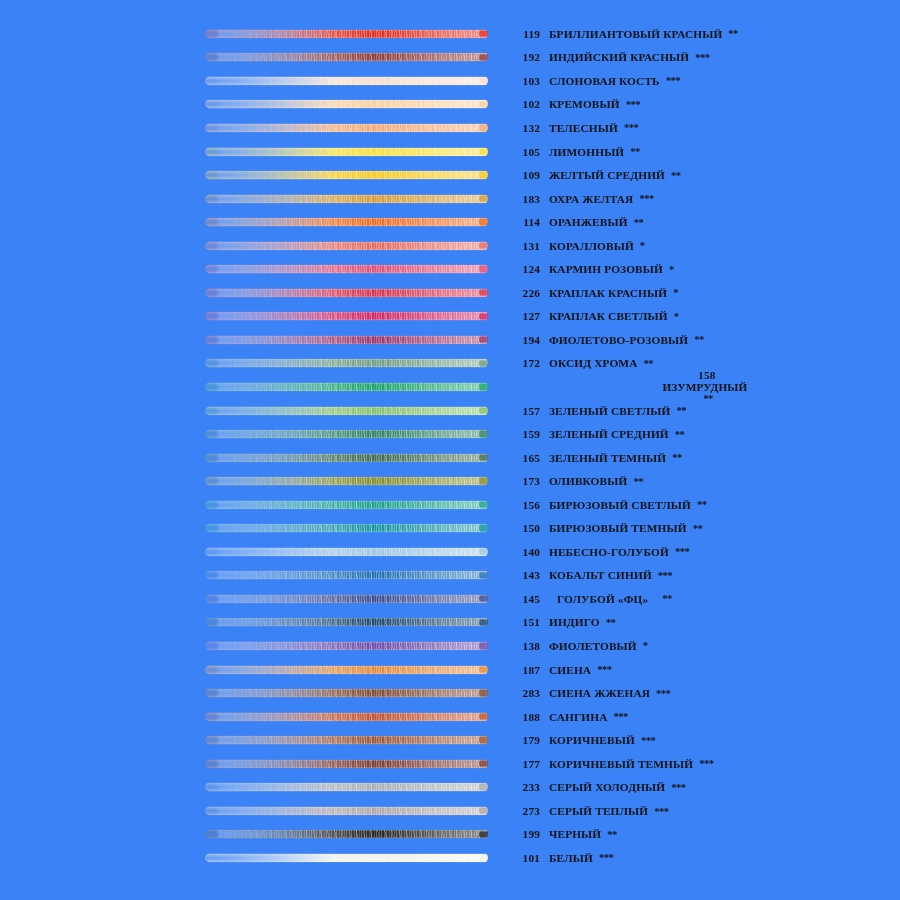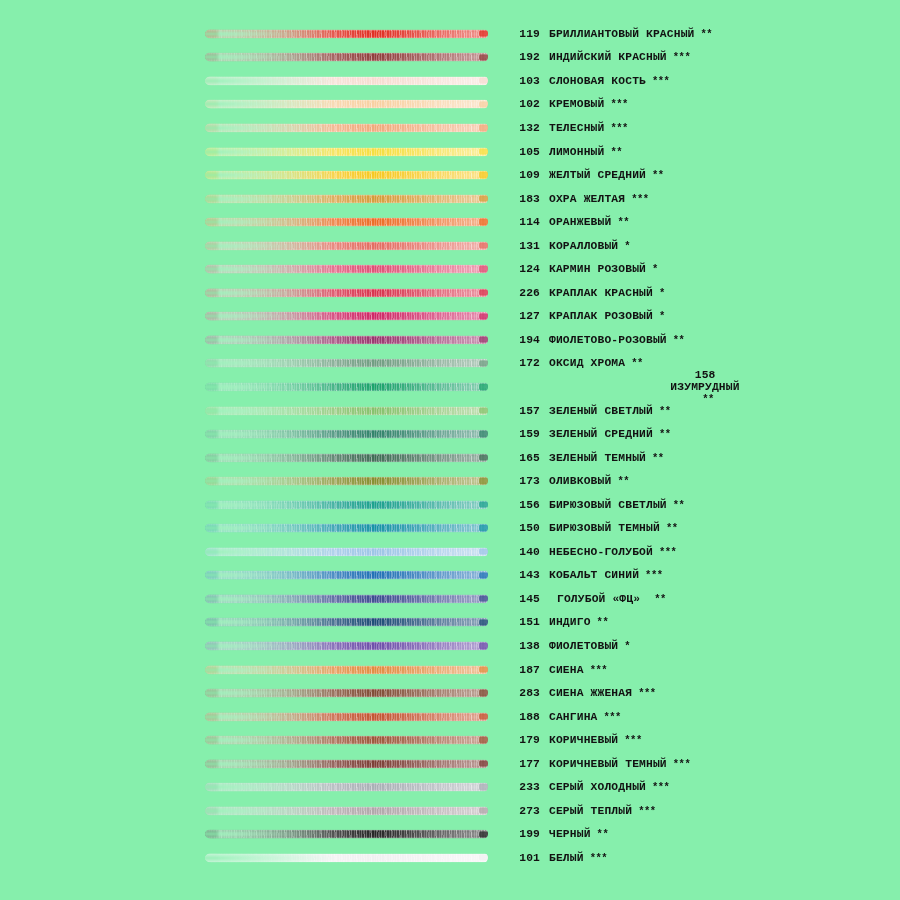--- a/index.html
+++ b/index.html
@@ -145,21 +145,21 @@
   .color-stars {
     margin-left: 6px;
     font-weight: bold;
     letter-spacing: -0.5px;
     font-size: 10.5px;
   }
 </style>
 </head>
 <body>
 
-<div id="chart-sheet" style="background: #86efac; font-family: Liberation Mono, monospace;">
+<div id="chart-sheet" style="background: #3b82f6;">
 
 <div class="swatch-row">
       <div class="stroke-cell">
         <div class="stroke" style="color: rgb(224, 42, 30);"></div>
       </div>
       <div class="label-cell" style="color: rgb(18, 18, 18);">
         <span class="color-code">119</span>
         <span class="color-name">БРИЛЛИАНТОВЫЙ КРАСНЫЙ</span>
         <span class="color-stars">**</span>
       </div>
@@ -273,21 +273,21 @@
         <span class="color-name">КРАПЛАК КРАСНЫЙ</span>
         <span class="color-stars">*</span>
       </div>
     </div>
     <div class="swatch-row">
       <div class="stroke-cell">
         <div class="stroke" style="color: rgb(206, 36, 99);"></div>
       </div>
       <div class="label-cell" style="color: rgb(18, 18, 18);">
         <span class="color-code">127</span>
-        <span class="color-name">КРАПЛАК РОЗОВЫЙ</span>
+        <span class="color-name">КРАПЛАК СВЕТЛЫЙ</span>
         <span class="color-stars">*</span>
       </div>
     </div>
     <div class="swatch-row">
       <div class="stroke-cell">
         <div class="stroke" style="color: rgb(151, 50, 106);"></div>
       </div>
       <div class="label-cell" style="color: rgb(18, 18, 18);">
         <span class="color-code">194</span>
         <span class="color-name">ФИОЛЕТОВО-РОЗОВЫЙ</span>

